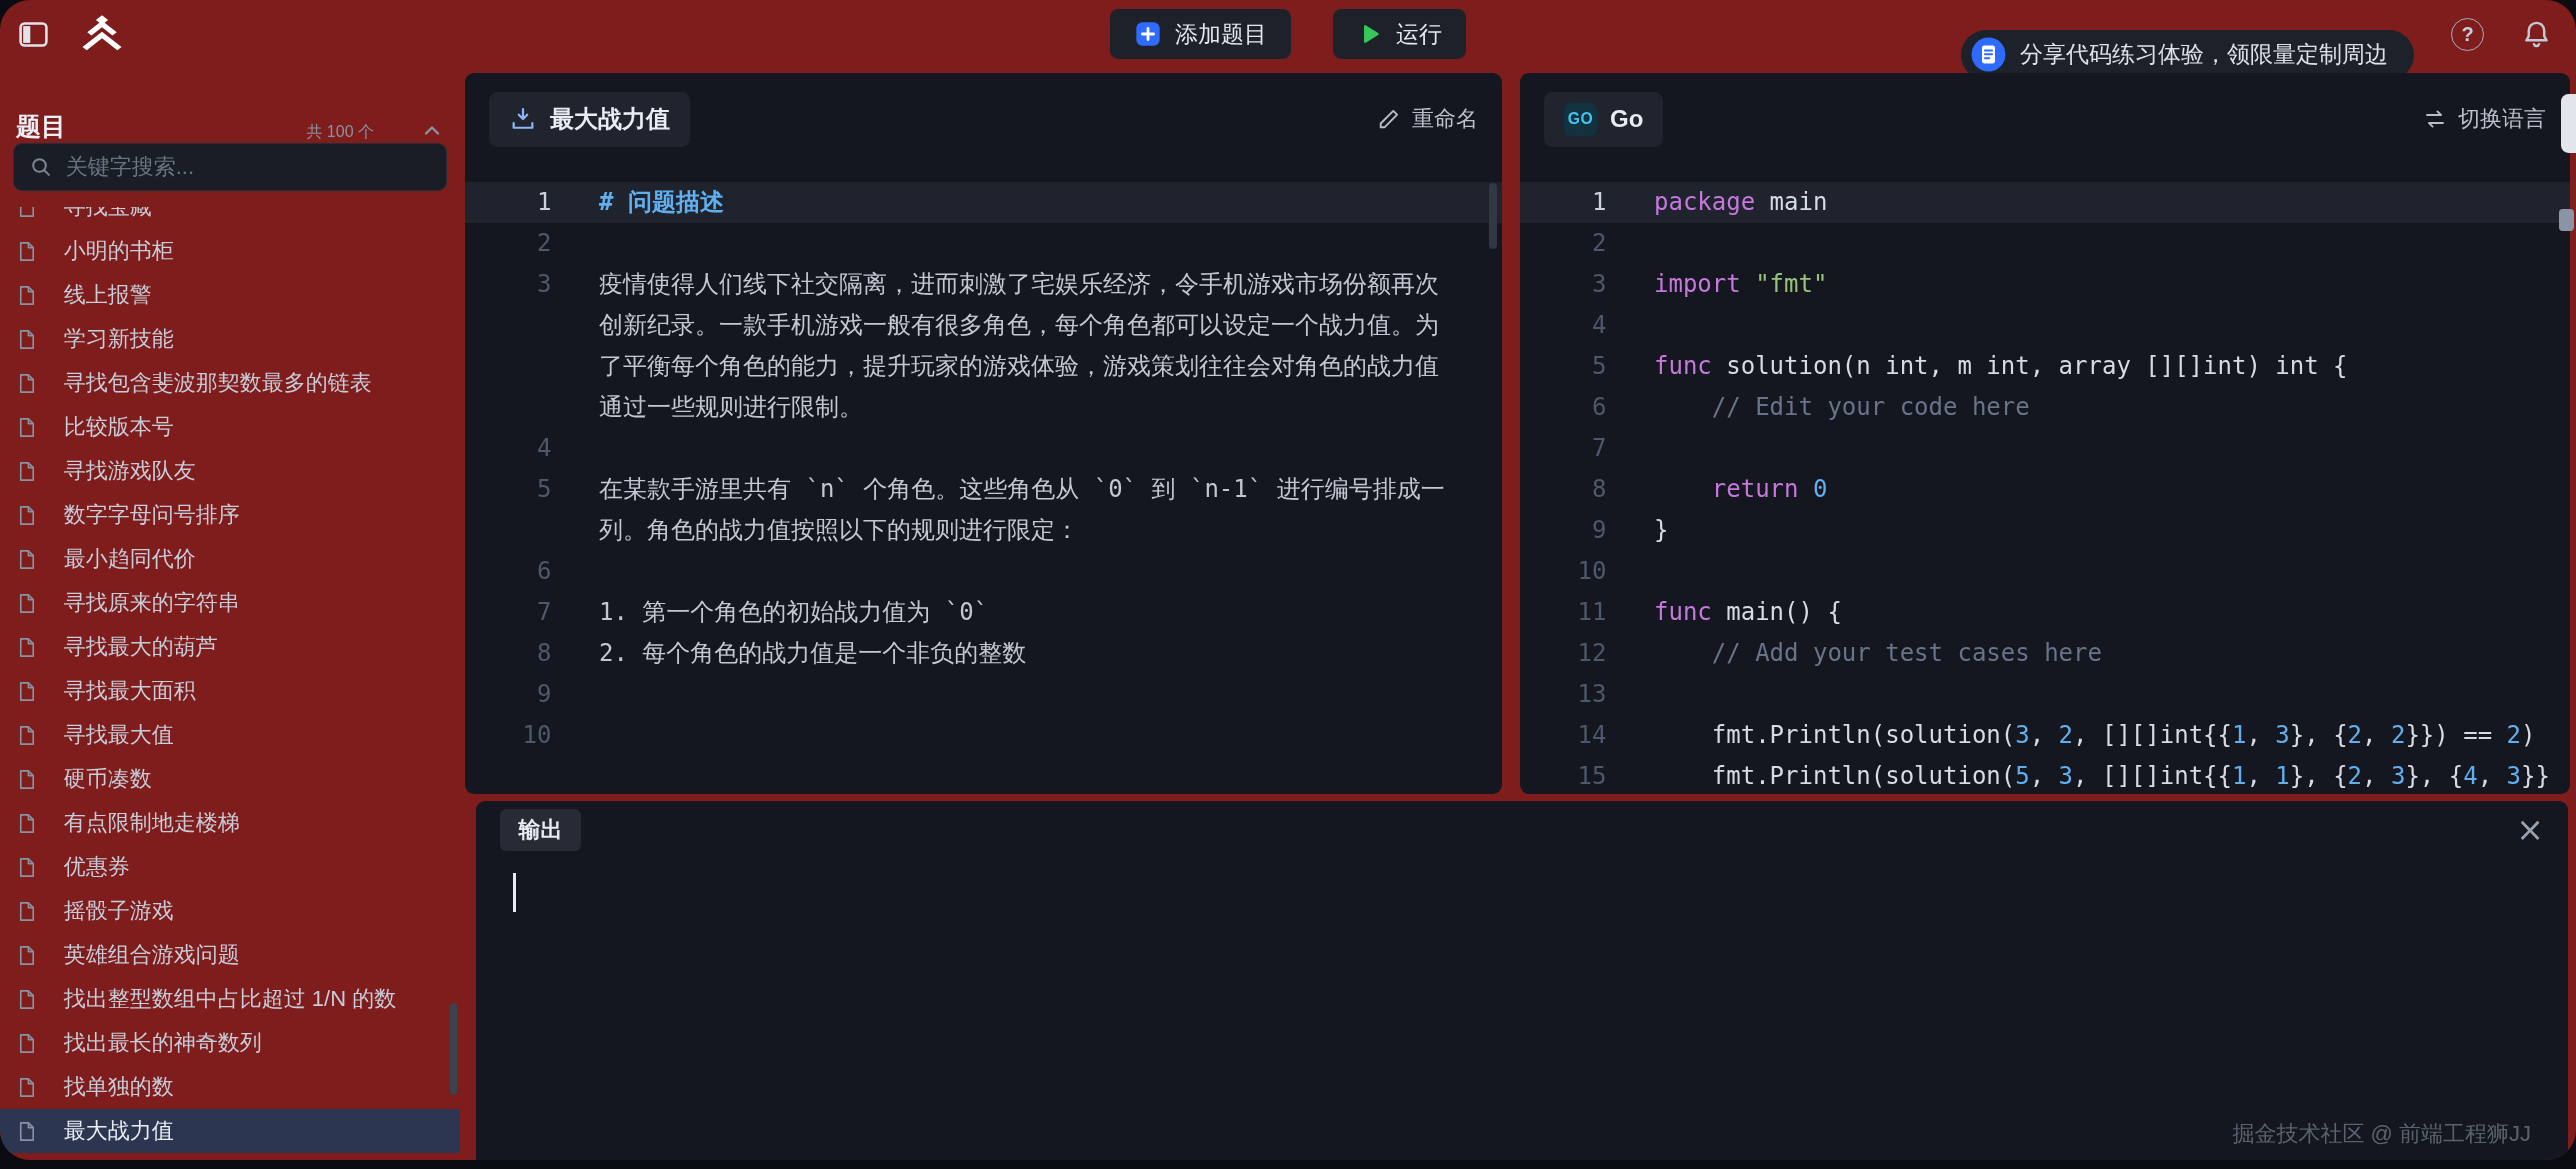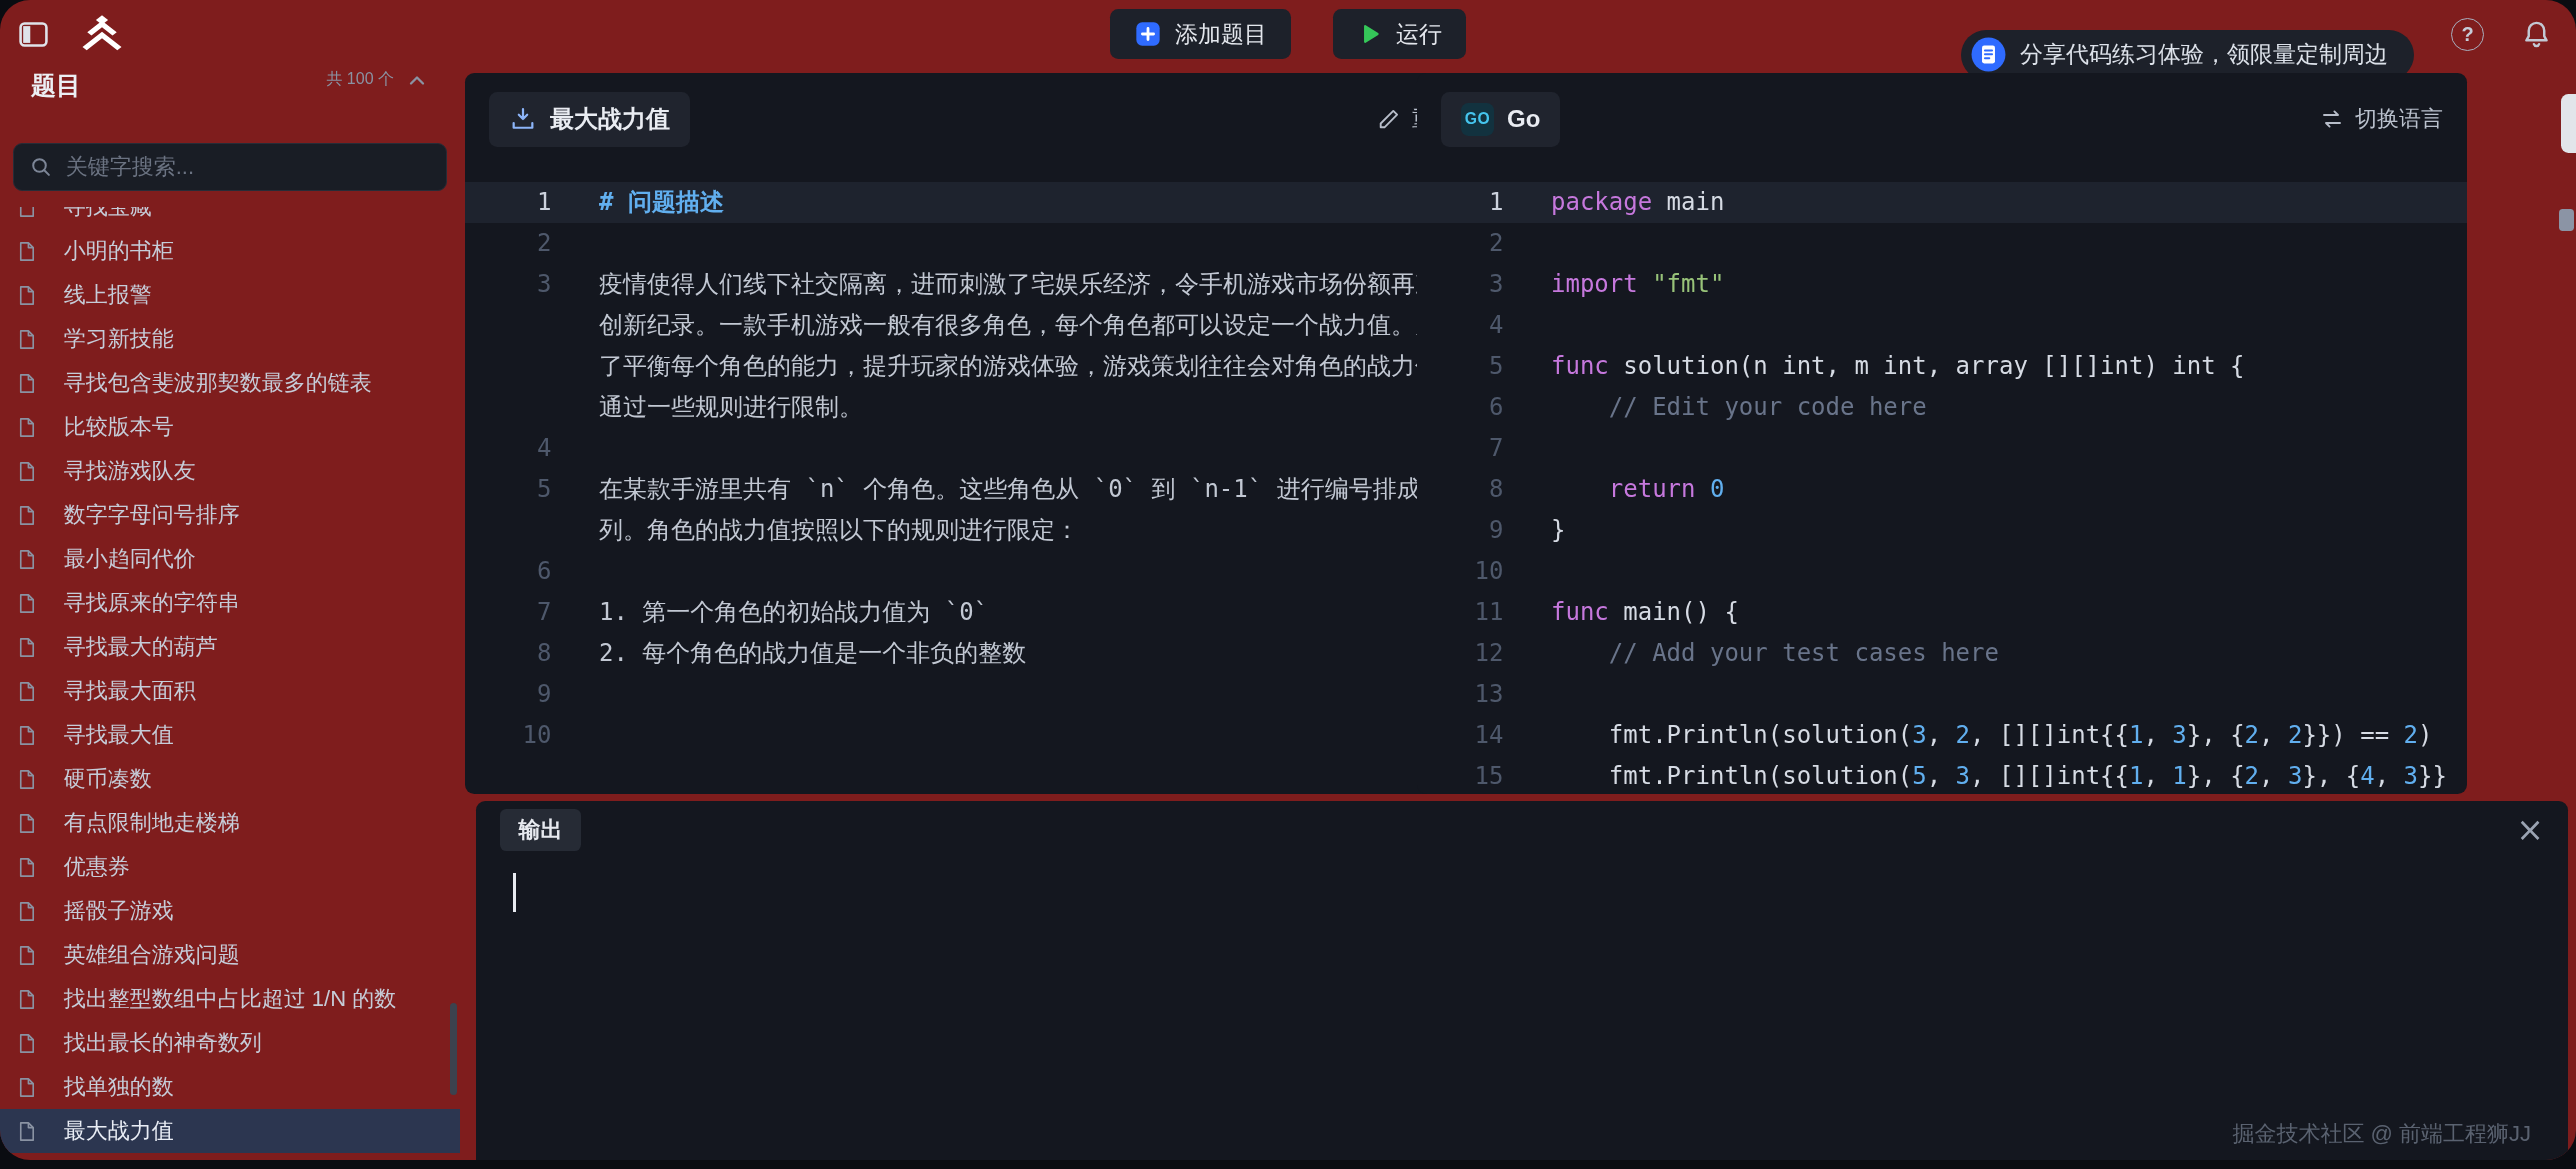--- a/index.html
+++ b/index.html
@@ -10,38 +10,38 @@
   .topbar{position:absolute;left:0;top:0;width:2576px;height:69px;display:flex;align-items:center;}
   .tb-left{display:flex;align-items:center;gap:26px;padding-left:16.6px;}
   .tb-center{position:absolute;left:50%;top:9.2px;transform:translateX(-50%);display:flex;gap:42px;}
   .tb-btn{display:flex;align-items:center;gap:13px;height:50px;padding:0 24px;background:#1d212a;border:none;border-radius:8.3px;color:#e4e7ed;font-size:23px;font-family:inherit;cursor:pointer;}
   .tb-right{position:absolute;right:24px;top:0;height:69px;display:flex;align-items:center;gap:37px;}
   .promo-pill{display:flex;align-items:center;gap:13px;height:50px;padding:0 26px 0 9.2px;background:#1d212a;border-radius:25px;color:#dde2ea;font-size:23px;cursor:pointer;margin-top:40px;}
   .help-circle{width:31px;height:31px;border:1.8px solid #a8b0bf;border-radius:50%;color:#c6ccd8;font-size:20px;font-weight:700;display:flex;align-items:center;justify-content:center;cursor:pointer;}
 
   
   .sidebar{position:absolute;left:0;top:69px;width:460px;height:1100px;}
-  .sb-head{height:74px;display:flex;align-items:flex-start;padding:0 31px;}
+  .sb-head{height:74px;display:flex;align-items:flex-end;padding:0 16px;gap:35px;}
   .sb-title{font-size:25px;font-weight:700;color:#eceff4;}
   .sb-spacer{flex:1;}
   .sb-count{font-size:16px;color:#8a93a3;}
   .sb-caret{margin-left:11px;cursor:pointer;display:flex;}
   .sb-search{margin:0 13px;height:48px;background:#191d25;border:0.9px solid #272c37;border-radius:9.2px;display:flex;align-items:center;gap:11px;padding:0 14.7px;box-sizing:border-box;}
   .sb-search input{flex:1;background:transparent;border:none;outline:none;color:#dfe3ea;font-size:22px;font-family:inherit;}
   .sb-search input::placeholder{color:#6b7382;}
   .sb-list{position:absolute;left:0;right:0;top:138px;bottom:0;overflow:hidden;}
   .sb-item{height:44px;display:flex;align-items:center;gap:26px;padding:0 9.2px 0 14.7px;font-size:22px;color:#c6ccd8;cursor:pointer;white-space:nowrap;overflow:hidden;}
   .sb-item.selected{background:#2c3650;color:#e9edf5;}
   .sb-item.clip-top{margin-top:-22px;}
   .sb-scroll{position:absolute;right:2.8px;top:934px;width:7.4px;height:92px;background:#3c424e;border-radius:3.7px;}
 
   
   .panel{position:absolute;background:#14171f;border-radius:9.2px;overflow:hidden;}
   .md-panel{left:465px;top:73px;width:1037px;height:721px;}
-  .code-panel{left:1417px;top:73px;width:1050px;height:721px;}
+  .code-panel{left:1520px;top:73px;width:1050px;height:721px;}
   .out-panel{left:476px;top:801px;width:2092px;height:368px;border-radius:9.2px 9.2px 0 0;}
 
   .p-head{height:92px;display:flex;align-items:center;justify-content:space-between;padding:0 24px;}
   .chip{display:flex;align-items:center;gap:13px;background:#20242e;border-radius:8.3px;height:55px;padding:0 20px;color:#e9ecf2;font-size:24px;font-weight:600;}
   .head-action{display:flex;align-items:center;gap:11px;color:#bac1cd;font-size:22px;cursor:pointer;}
   .go-badge{width:33px;height:33px;border-radius:7.4px;background:#12323f;color:#45c5ee;font-size:15.7px;font-weight:700;display:flex;align-items:center;justify-content:center;letter-spacing:0.5px;}
 
   
   .ed{position:absolute;left:0;right:0;top:92px;bottom:0;padding-top:16.6px;overflow:hidden;box-sizing:border-box;font-family:"DejaVu Sans Mono",monospace;font-size:24px;}
   .ed-row{display:flex;min-height:41px;line-height:41px;}

